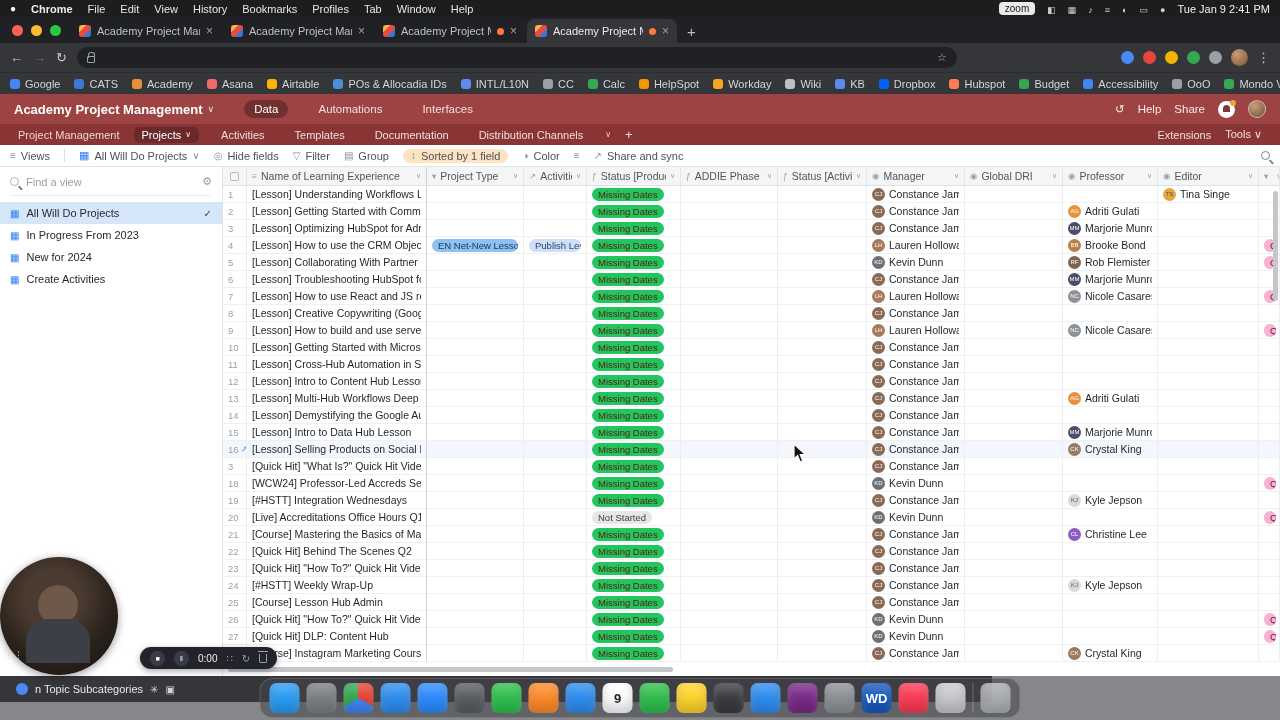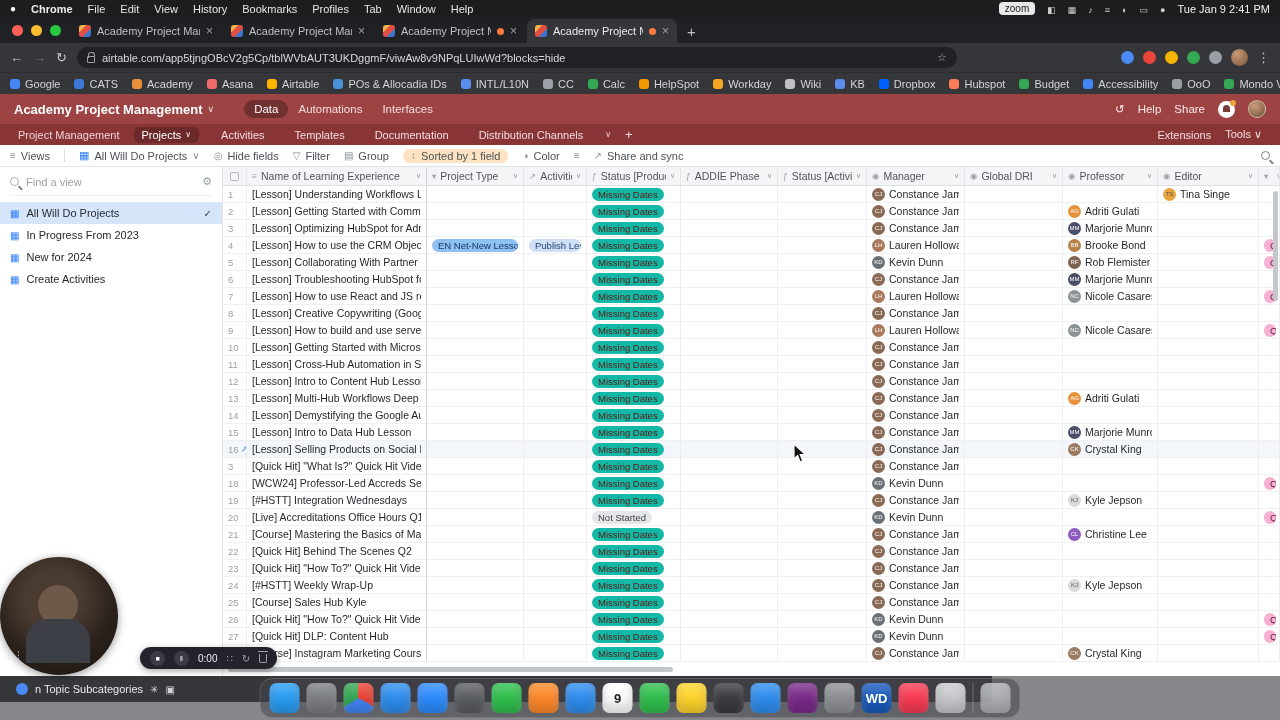--- a/index.html
+++ b/index.html
@@ -43,21 +43,21 @@
 .abar-right{margin-left:auto;display:flex;align-items:center;gap:9px}
 
 .bookmarksbar{position:absolute;top:72px;left:0;width:1280px;height:22px;background:#35363a;border-top:1px solid #2c2d30;display:flex;align-items:center;padding:0 10px;gap:14px;z-index:7;overflow:hidden}
 .bm-item{display:flex;align-items:center;gap:5px;color:#d3d5d9;font-size:11px;white-space:nowrap}
 .bm-dot{width:10px;height:10px;border-radius:3px;flex:none}
 
 
 .at-header{position:absolute;top:94px;left:0;width:1280px;height:30px;background:#9d4343;display:flex;align-items:center;padding:0 14px;gap:8px;z-index:6}
 .at-title{color:#fff;font-size:13px;font-weight:bold;display:flex;align-items:center;gap:5px}
 .at-title .chev{font-size:9px;font-weight:normal;opacity:.85}
-.at-header-tabs{display:flex;gap:0;margin-left:22px}
+.at-header-tabs{display:flex;gap:20px;margin-left:22px}
 .at-tab{color:#f2dede;font-size:11.5px;padding:3px 10px;border-radius:10px}
 .at-tab.active{background:rgba(0,0,0,.28);color:#fff}
 .at-header-right{margin-left:auto;display:flex;align-items:center;gap:13px;color:#fbe9e9;font-size:11.5px}
 .bell{width:17px;height:17px;border-radius:50%;background:#fff;position:relative}
 .bell:after{content:"";position:absolute;right:-1px;top:-1px;width:6px;height:6px;border-radius:50%;background:#f0a23c}
 .bell:before{content:"";position:absolute;left:5px;top:4px;width:7px;height:7px;border-radius:50% 50% 0 0;background:#7a3b3b}
 .at-avatar{width:18px;height:18px;border-radius:50%;background:radial-gradient(circle at 35% 30%,#caa07a,#6f4c34);border:1px solid rgba(255,255,255,.5)}
 
 
 .at-tablenav{position:absolute;top:124px;left:0;width:1280px;height:21px;background:#8a3535;display:flex;align-items:center;padding:0 18px;gap:14px;color:#f3dcdc;font-size:11px;z-index:6}
@@ -103,21 +103,21 @@
 .trow.hover{background:#f3f7fb}
 .td{display:flex;align-items:center;padding:0 5px;border-right:1px solid #eceef0;border-bottom:1px solid #eef0f2;flex:none;overflow:hidden;font-size:10.5px;color:#1f2228}
 .c-num{width:24px;justify-content:flex-start;gap:2px}
 .c-name{width:180px;border-right:1px solid #cfd3d6}
 .c-type{width:97px}.c-act{width:63px}.c-status{width:94px}.c-addie{width:97px}.c-status2{width:89px}
 .c-mgr{width:98px}.c-dri{width:98px}.c-prof{width:95px}.c-editor{width:101px}.c-sta{width:21px}
 .rownum{color:#9ba0a5;font-size:9.5px}
 .expand{color:#2d7ff9;font-size:9px}
 .name-text{white-space:nowrap;overflow:hidden}
 .badge{border-radius:8px;padding:0 6px;height:13px;line-height:13px;font-size:9.5px;white-space:nowrap;overflow:hidden;max-width:100%}
-.badge-red{background:#14b8a6;color:#5a1a10}
+.badge-red{background:#22c55e;color:#5a1a10}
 .badge-gray{background:#e5e6e8;color:#3c3f43}
 .badge-blue{background:#8fc0f2;color:#14365e}
 .badge-lblue{background:#cfdff6;color:#27476f}
 .badge-pink{background:#f7b1d2;color:#66123e}
 .person{display:flex;align-items:center;gap:4px;overflow:hidden;white-space:nowrap}
 .avatar{width:13px;height:13px;border-radius:50%;flex:none;display:flex;align-items:center;justify-content:center;font-size:6px;color:#fff}
 .person-name{overflow:hidden;white-space:nowrap}
 .hscroll{position:absolute;left:5px;bottom:4px;width:445px;height:5px;border-radius:3px;background:#c4c7ca}
 .vscroll{position:absolute;right:2px;top:24px;width:5px;height:110px;border-radius:3px;background:#c4c7ca}
 
@@ -214,21 +214,20 @@
     </div>
   <span class="newtab">+</span>
 </div>
 
 <div class="addressbar">
   <span class="nav-ico">←</span>
   <span class="nav-ico dim">→</span>
   <span class="nav-ico">↻</span>
   <div class="omnibox">
     <span class="lock"></span>
-    <span class="omni-url">airtable.com/app5tjngOBcV2g5Cp/tblWVbAUT3UKDggmF/viwAw8v9NPqLUIwWd?blocks=hide</span>
     <span class="omni-star">☆</span>
   </div>
   <div class="abar-right">
     <span class="ext-dot" style="background:#4a8af4"></span>
     <span class="ext-dot" style="background:#e8453c"></span>
     <span class="ext-dot" style="background:#f4b400"></span>
     <span class="ext-dot" style="background:#34a853"></span>
     <span class="ext-dot" style="background:#9aa0a6"></span>
     <span class="profile-dot"></span>
     <span class="nav-ico">⋮</span>
@@ -1168,21 +1167,21 @@
           </span>
         </div>
         <div class="td c-editor"></div>
         <div class="td c-sta"></div>
       </div>
       <div class="trow">
         <div class="td c-num">
           <span class="rownum">25</span>
         </div>
         <div class="td c-name">
-          <span class="name-text">[Course] Sales Hub Kyle</span>
+          <span class="name-text">[Course] Lesson Hub Admin</span>
         </div>
         <div class="td c-type"></div>
         <div class="td c-act"></div>
         <div class="td c-status">
           <span class="badge badge-red">Missing Dates</span>
         </div>
         <div class="td c-addie"></div>
         <div class="td c-status2"></div>
         <div class="td c-mgr">
           <span class="person">

